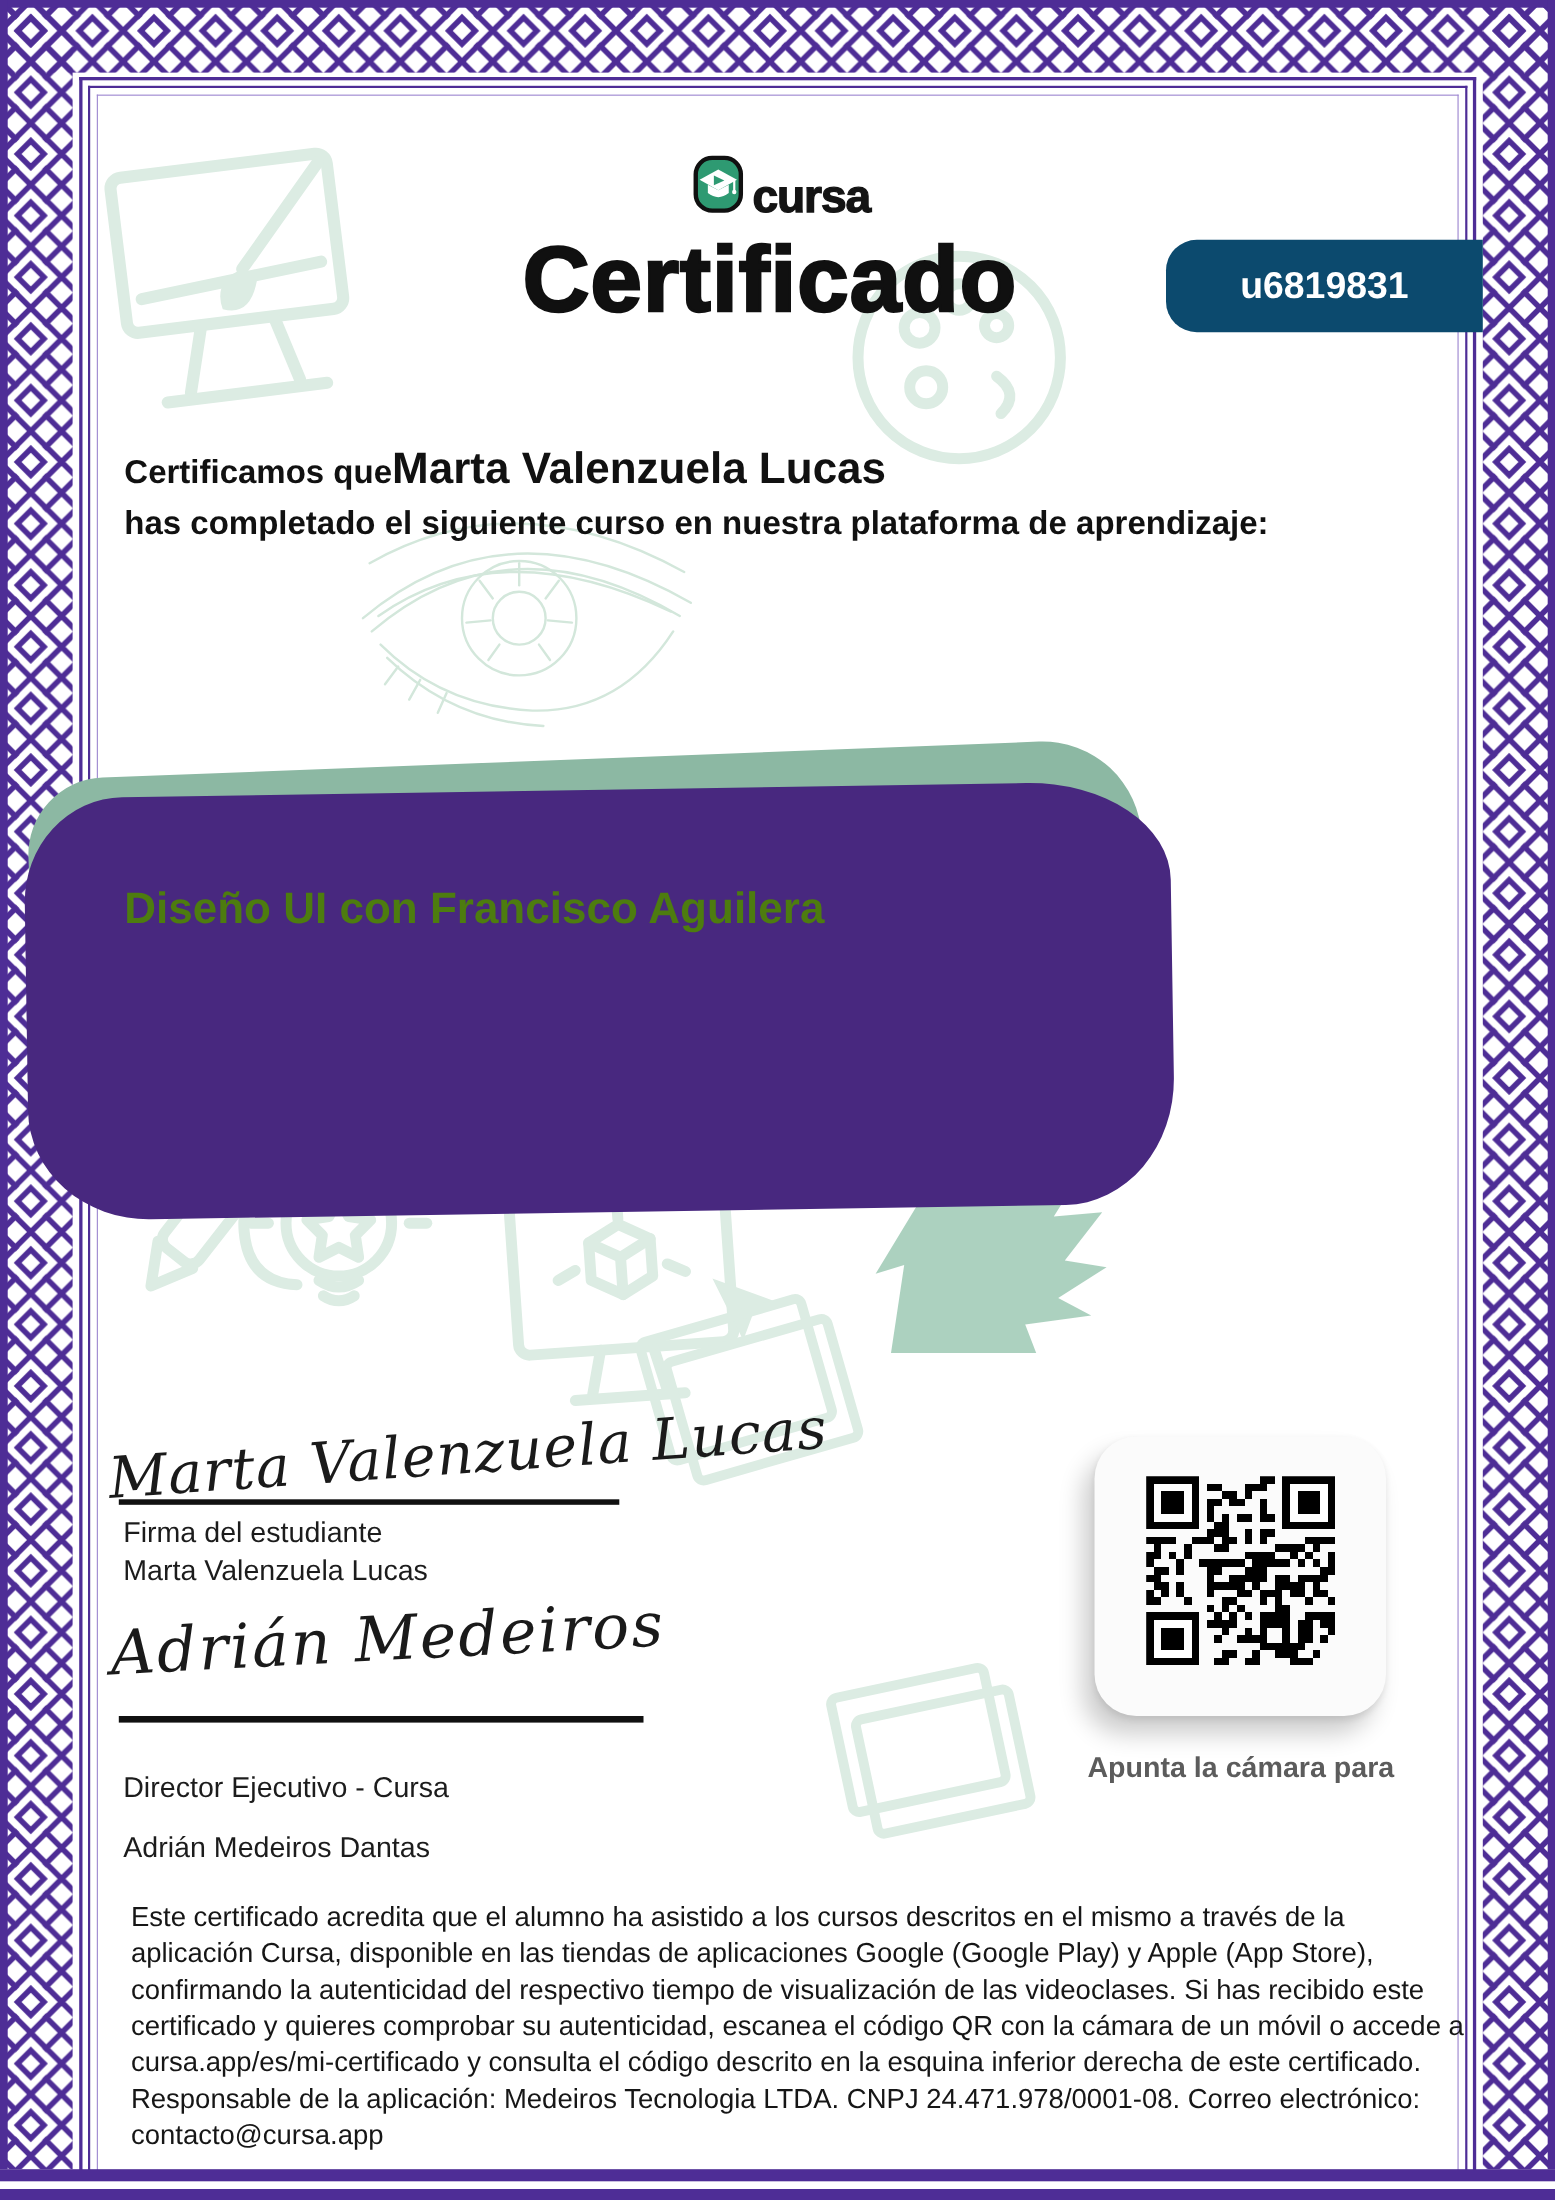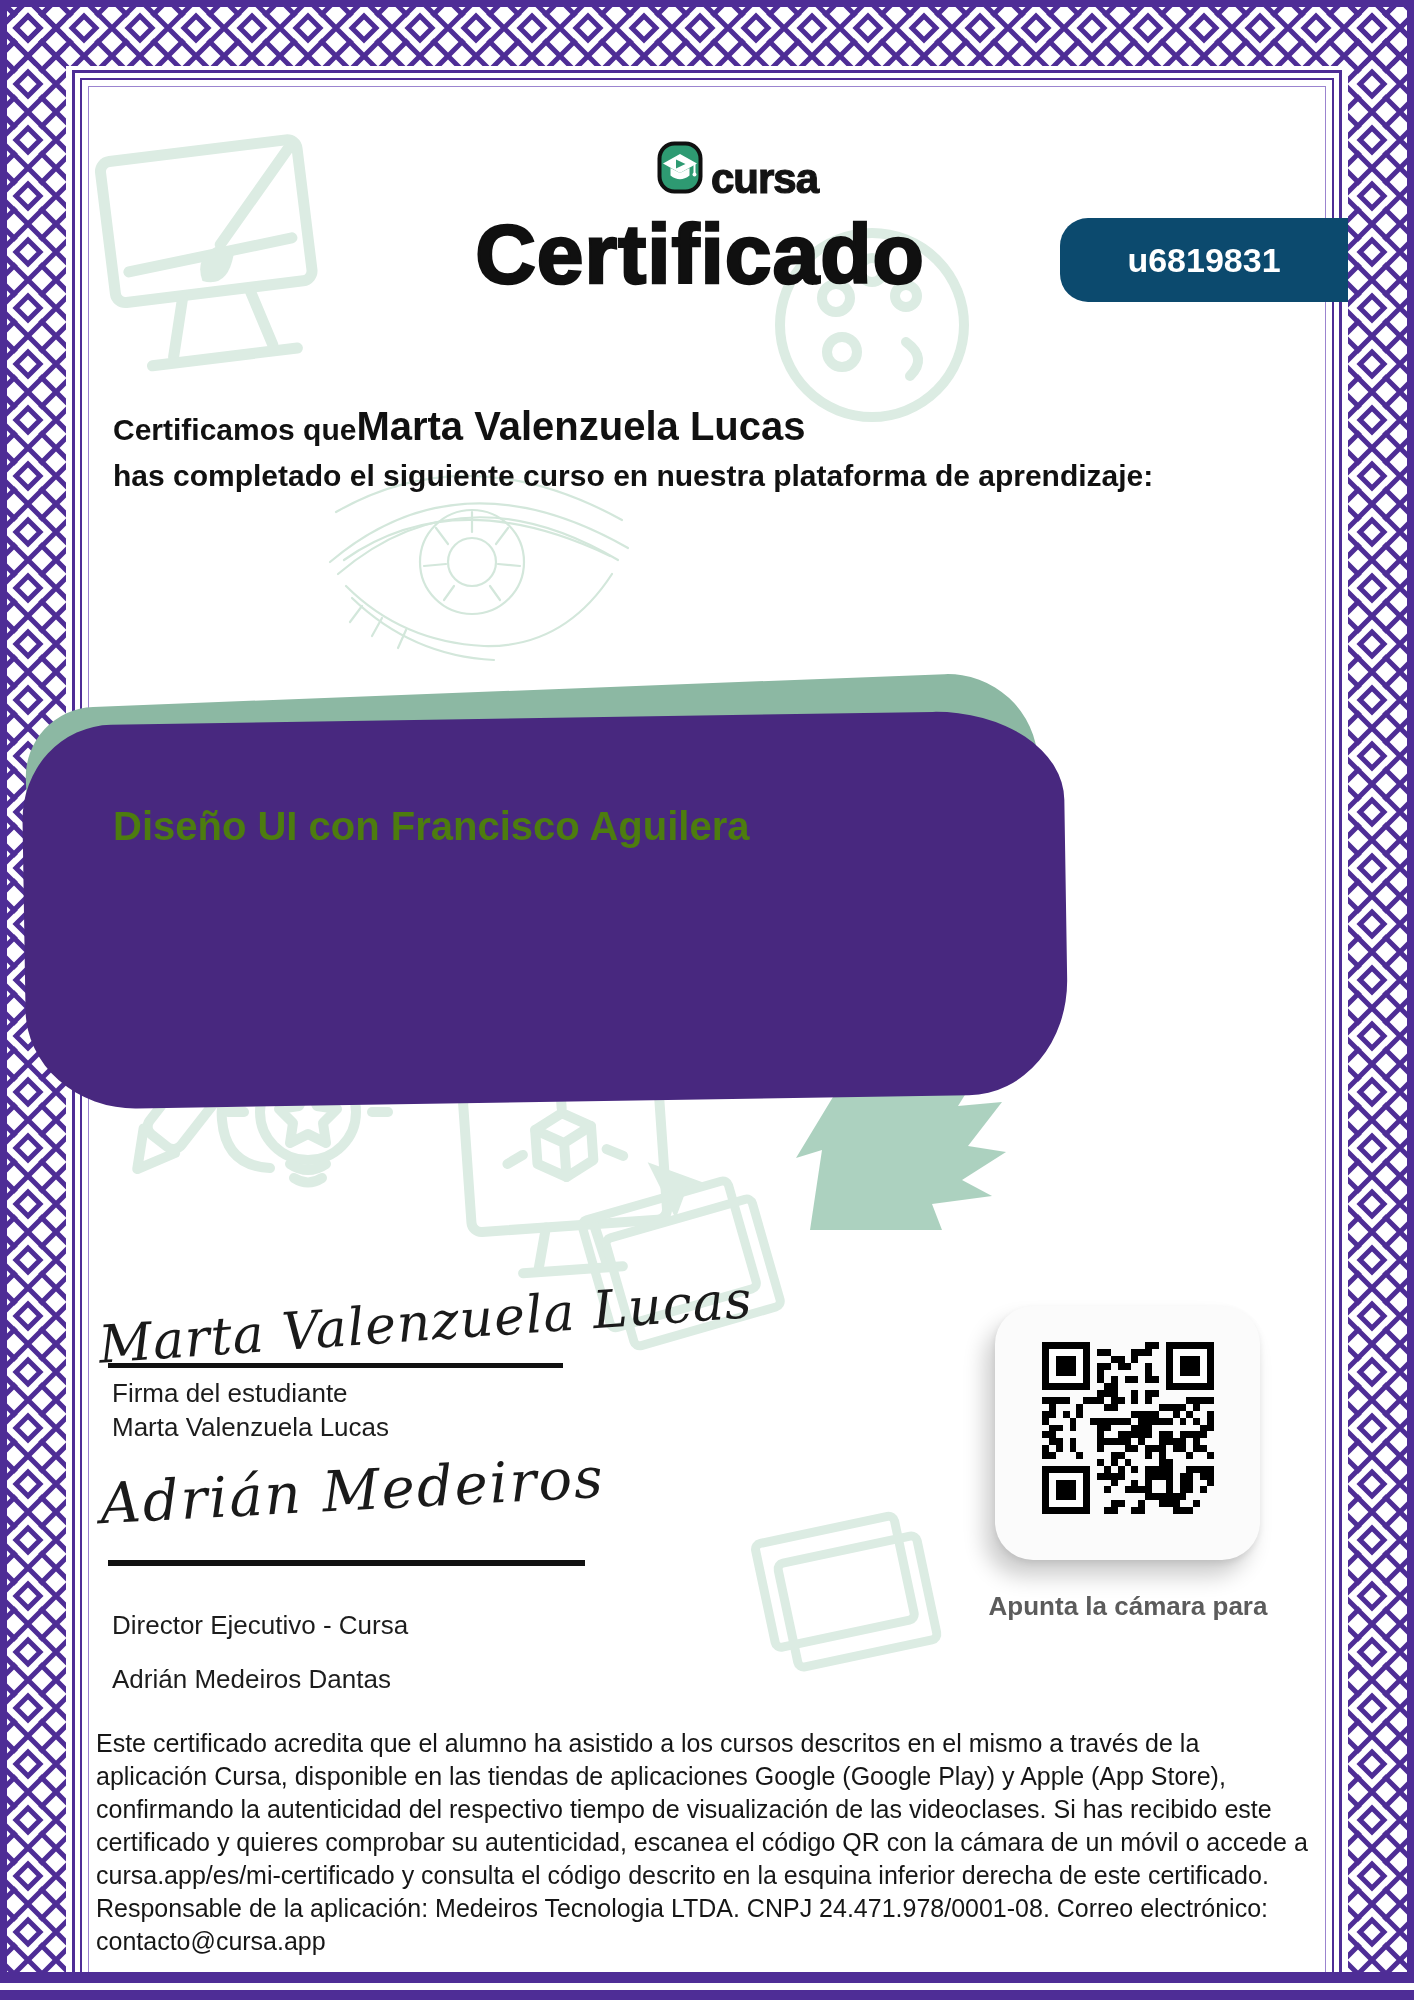--- a/index.html
+++ b/index.html
@@ -9,21 +9,21 @@
   .band{position:absolute;z-index:0;}
   .edge-strip{position:absolute;background:#4E2D96;z-index:1;}
   .frame{position:absolute;z-index:1;border-style:solid;border-color:#4E2D96;border-bottom:none;}
   #frame1{left:72px;right:72px;top:70px;height:1902px;border-width:3px;}
   #frame2{left:80px;right:80px;top:78px;height:1894px;border-width:2px;}
   #frame3{left:88px;right:88px;top:86px;height:1886px;border-width:1px;border-color:#9b84cf;}
   .bottom-bar{position:absolute;left:0;width:1414px;background:#4E2D96;z-index:2;}
   
   #watermarks{position:absolute;left:0;top:0;z-index:1;}
   
-  .logo{position:absolute;left:657px;top:141px;display:flex;align-items:flex-start;z-index:3;justify-content:space-between;}
+  .logo{position:absolute;left:630px;top:141px;display:flex;align-items:flex-start;z-index:3;justify-content:space-between;}
   .logo-text{font-size:42px;font-weight:800;color:#141414;letter-spacing:-1px;margin-left:8px;margin-top:14px;
              -webkit-text-stroke:1.2px #141414;}
   .cert-title{position:absolute;left:0;width:1400px;top:206px;text-align:center;z-index:3;
               font-size:84px;font-weight:900;color:#101010;letter-spacing:1px;
               -webkit-text-stroke:2.5px #101010;}
   .code-badge{position:absolute;left:1060px;top:218px;width:288px;height:84px;background:#0c4a6e;
               border-radius:28px 0 0 28px;display:flex;align-items:center;justify-content:center;z-index:4;
               color:#fff;font-size:34px;font-weight:700;}
   
   .intro{position:absolute;left:113px;top:404px;z-index:3;color:#111;}
@@ -48,21 +48,21 @@
   #sig2-line{left:108px;top:1560px;width:477px;height:6px;}
   .sig-label{position:absolute;left:112px;z-index:3;font-size:26px;color:#1c1c1c;}
   
   .qr-card{position:absolute;left:995px;top:1306px;width:265px;height:254px;background:#fbfbfb;
            border-radius:38px;z-index:3;box-shadow:-10px 16px 22px rgba(0,0,0,.20),0 3px 6px rgba(0,0,0,.08);
            display:flex;align-items:flex-start;justify-content:center;}
   .qr-card svg{margin-top:36px;}
   .qr-caption{position:absolute;left:975px;top:1588px;width:306px;z-index:3;text-align:center;
               font-size:26px;font-weight:700;color:#5c5c5c;line-height:1.45;}
   
-  .footer-text{position:absolute;left:96px;top:1727px;width:1212px;z-index:3;
+  .footer-text{position:absolute;left:119px;top:1727px;width:1212px;z-index:3;
                font-size:25px;line-height:33px;color:#161616;}
 </style>
 </head>
 <body>
 
 <div class="page">
 
   <svg class="band" width="1414" height="2000" style="left:0;top:0;">
     <defs>
       <pattern id="lat" width="56" height="56" patternUnits="userSpaceOnUse">

